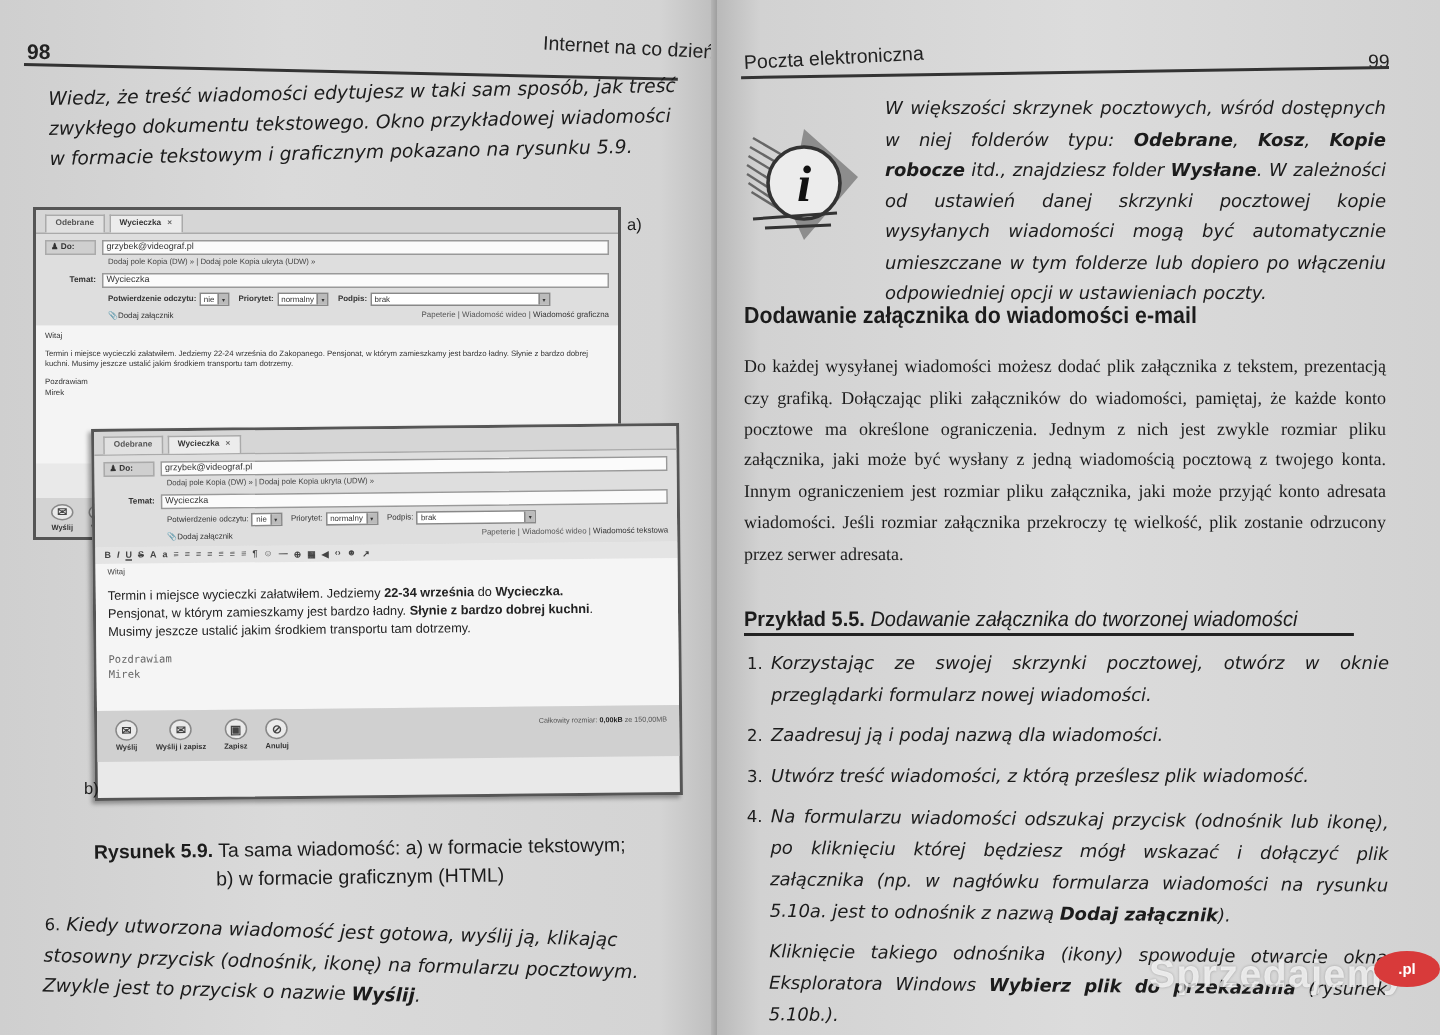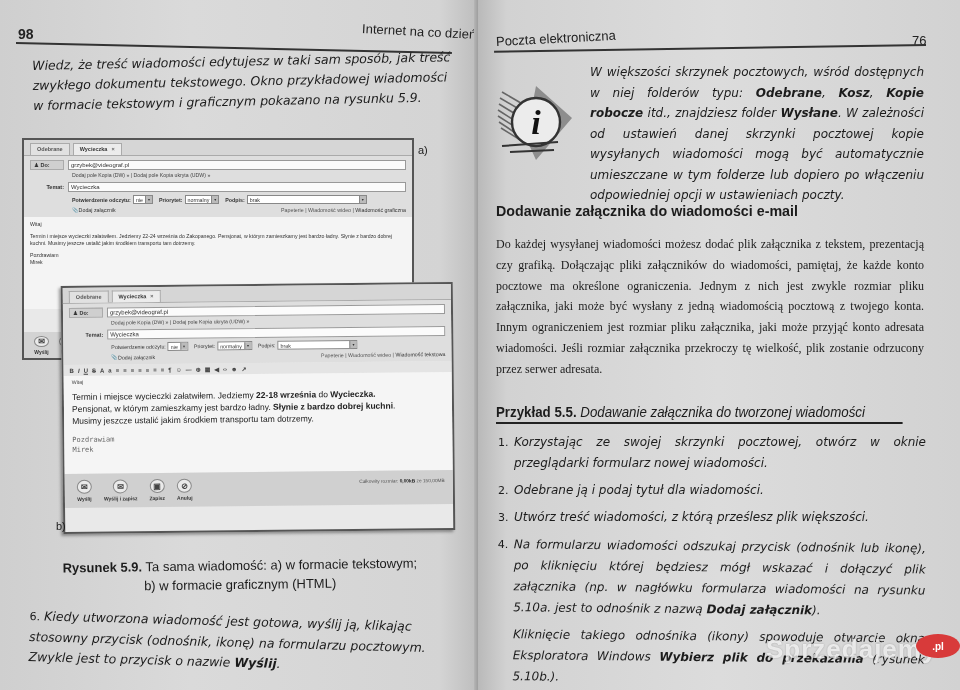--- a/index.html
+++ b/index.html
@@ -223,21 +223,21 @@
       <span>⊕</span>
       <span>▦</span>
       <span>◀</span>
       <span>‹›</span>
       <span>☻</span>
       <span>↗</span>
     </div>
     <div class="body-b">
       <div class="hi">Witaj</div>
       <div class="msg">
-        <span>Termin i miejsce wycieczki załatwiłem. Jedziemy </span><b>22-18 września</b><span> do </span><b>Wycieczka.</b><br>
+        <span>Termin i miejsce wycieczki załatwiłem. Jedziemy </span><b>22-34 września</b><span> do </span><b>Wycieczka.</b><br>
         <span>Pensjonat, w którym zamieszkamy jest bardzo ładny. </span><b>Słynie z bardzo dobrej kuchni</b><span>.</span><br>
         <span>Musimy jeszcze ustalić jakim środkiem transportu tam dotrzemy.</span>
       </div>
       <div class="sig">
         <span>Pozdrawiam</span><br>
         <span>Mirek</span>
       </div>
     </div>
     <div class="footer-b">
       <div class="ficon">
@@ -268,21 +268,21 @@
 
   <p class="step6">
     <span class="num">6.</span><span>Kiedy utworzona wiadomość jest gotowa, wyślij ją, klikając stosowny przycisk (odnośnik, ikonę) na formularzu pocztowym. Zwykle jest to przycisk o nazwie </span><b>Wyślij</b><span>.</span>
   </p>
 </div>
 
 <div class="gutter"></div>
 
 <div class="page page-right">
   <div class="rh rp-title">Poczta elektroniczna</div>
-  <div class="rh rp-num">76</div>
+  <div class="rh rp-num">99</div>
   <div class="rh-rule rp-rule"></div>
 
   <svg class="info-icon" viewBox="0 0 78 84">
     <polygon points="40,8 76,40 40,82 30,60" fill="#8d8d8d"></polygon>
     <g stroke="#666" stroke-width="1.6">
       <line x1="6" y1="14" x2="30" y2="28"></line>
       <line x1="4" y1="20" x2="28" y2="34"></line>
       <line x1="3" y1="26" x2="26" y2="40"></line>
       <line x1="2" y1="32" x2="24" y2="46"></line>
       <line x1="2" y1="38" x2="24" y2="52"></line>
@@ -306,25 +306,25 @@
     <b>Przykład 5.5.</b><i> Dodawanie załącznika do tworzonej wiadomości</i>
   </div>
 
   <div class="steps">
     <div class="step">
         <span class="num">1.</span>
         <span class="txt">Korzystając ze swojej skrzynki pocztowej, otwórz w oknie przeglądarki formularz nowej wiadomości.</span>
       </div>
     <div class="step">
         <span class="num">2.</span>
-        <span class="txt">Odebrane ją i podaj tytuł dla wiadomości.</span>
+        <span class="txt">Zaadresuj ją i podaj nazwą dla wiadomości.</span>
       </div>
     <div class="step">
         <span class="num">3.</span>
-        <span class="txt">Utwórz treść wiadomości, z którą prześlesz plik większości.</span>
+        <span class="txt">Utwórz treść wiadomości, z którą prześlesz plik wiadomość.</span>
       </div>
     <div class="step4">
       <div class="step">
           <span class="num">4.</span>
           <span class="txt"><span>Na formularzu wiadomości odszukaj przycisk (odnośnik lub ikonę), po kliknięciu której będziesz mógł wskazać i dołączyć plik załącznika (np. w nagłówku formularza wiadomości na rysunku 5.10a. jest to odnośnik z nazwą </span><b>Dodaj załącznik</b><span>).</span></span>
         </div>
       <div class="step-note"><span>Kliknięcie takiego odnośnika (ikony) spowoduje otwarcie okna Eksploratora Windows </span><b>Wybierz plik do przekazania</b><span> (rysunek 5.10b.).</span></div>
     </div>
 
   </div>

